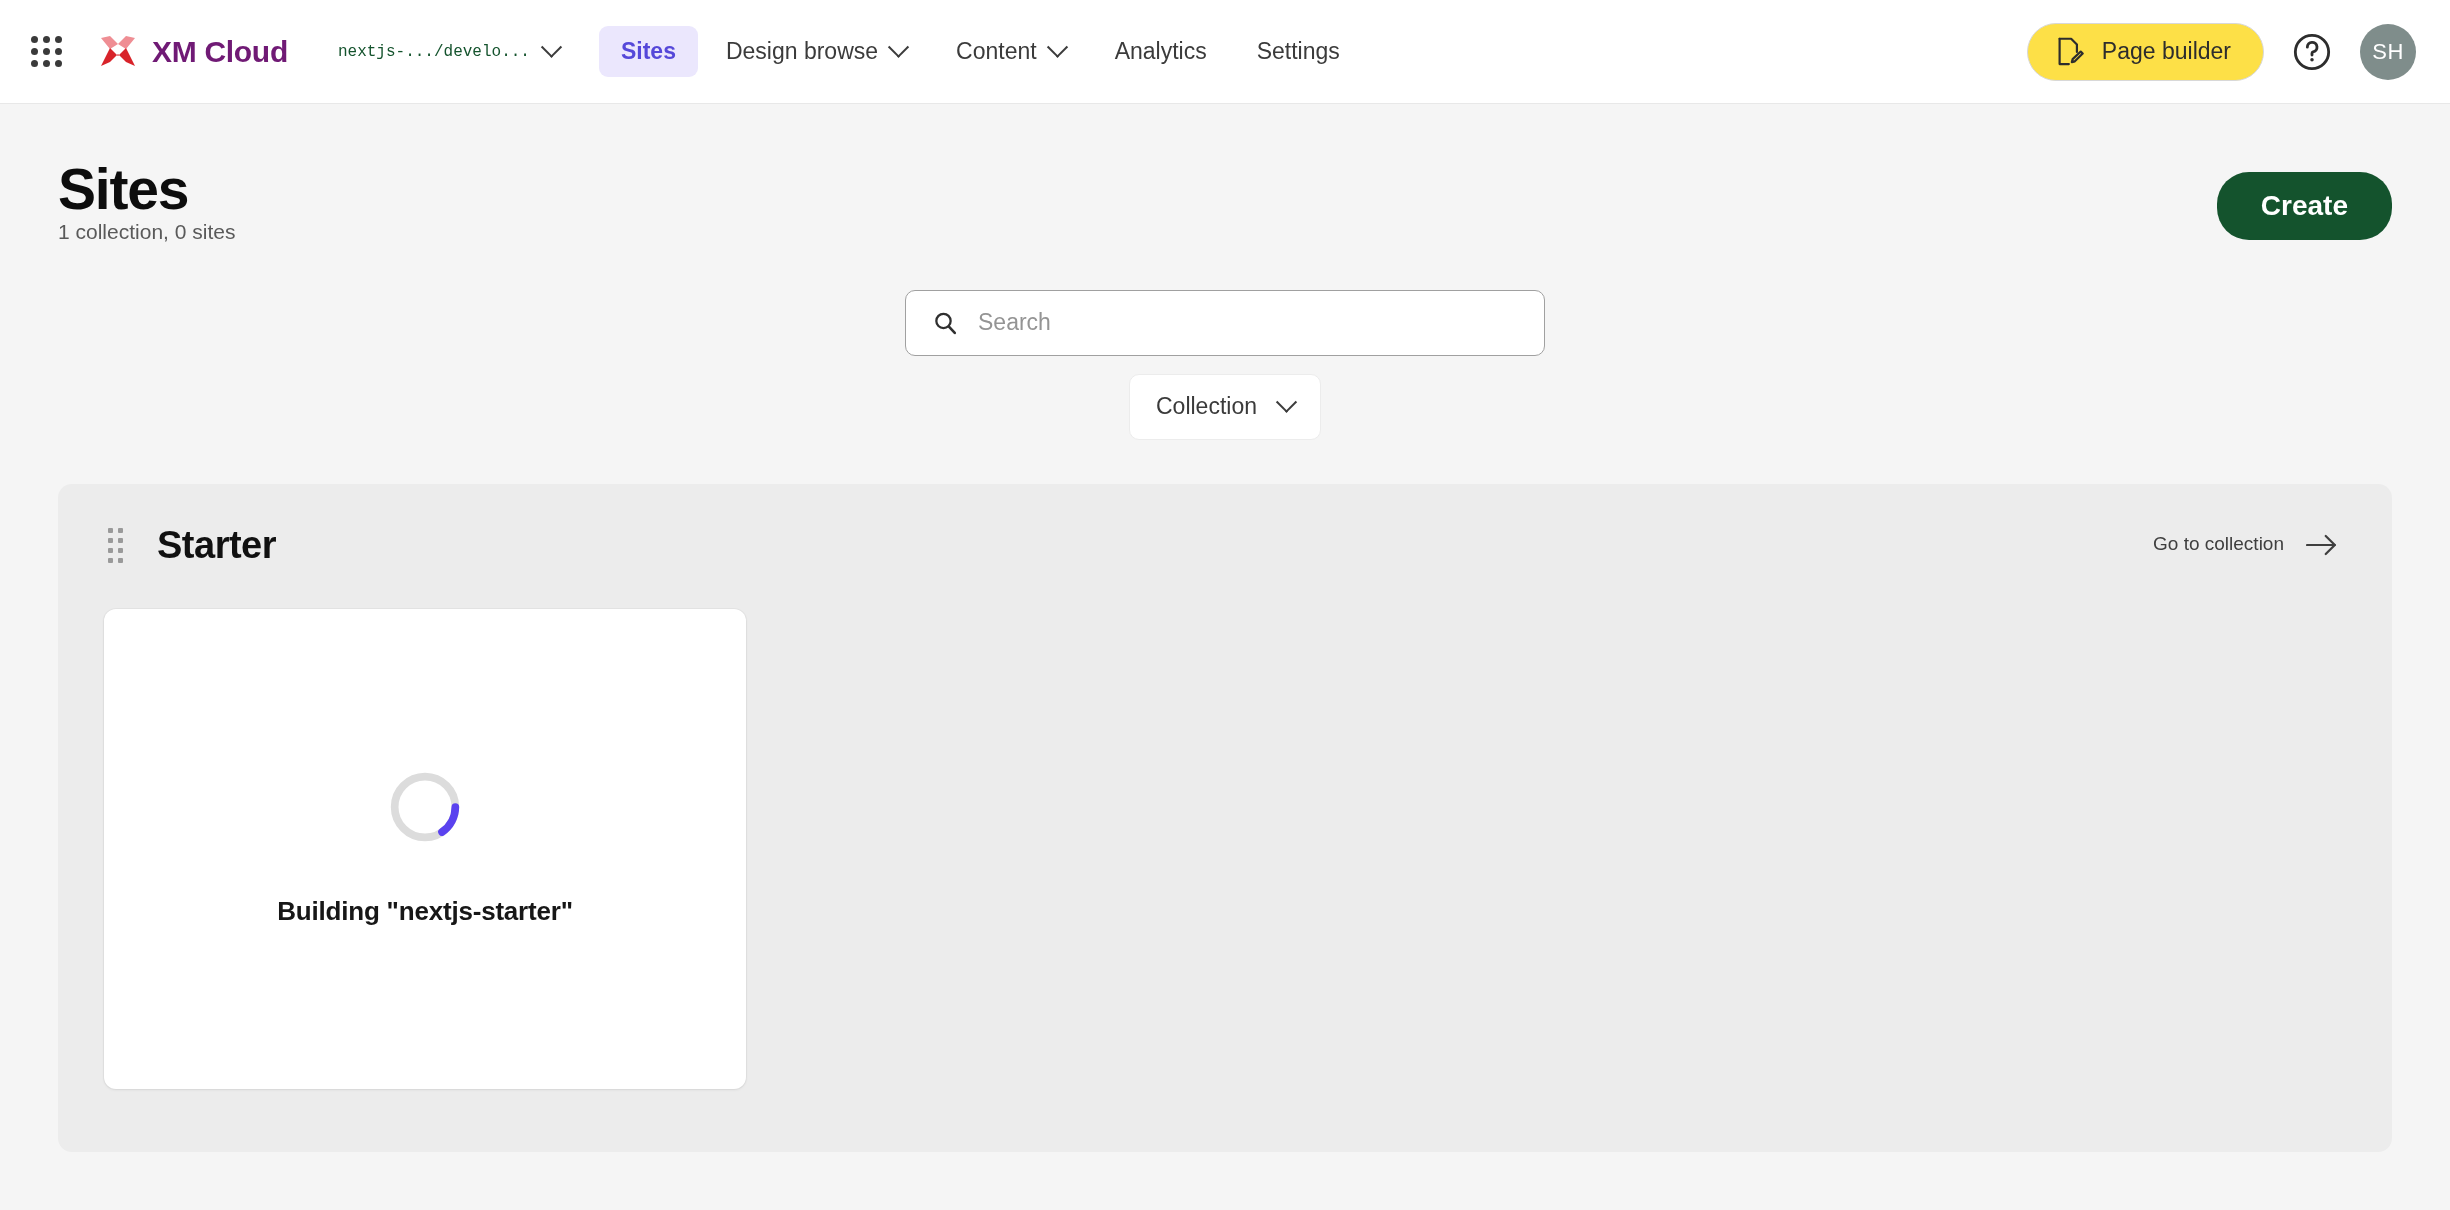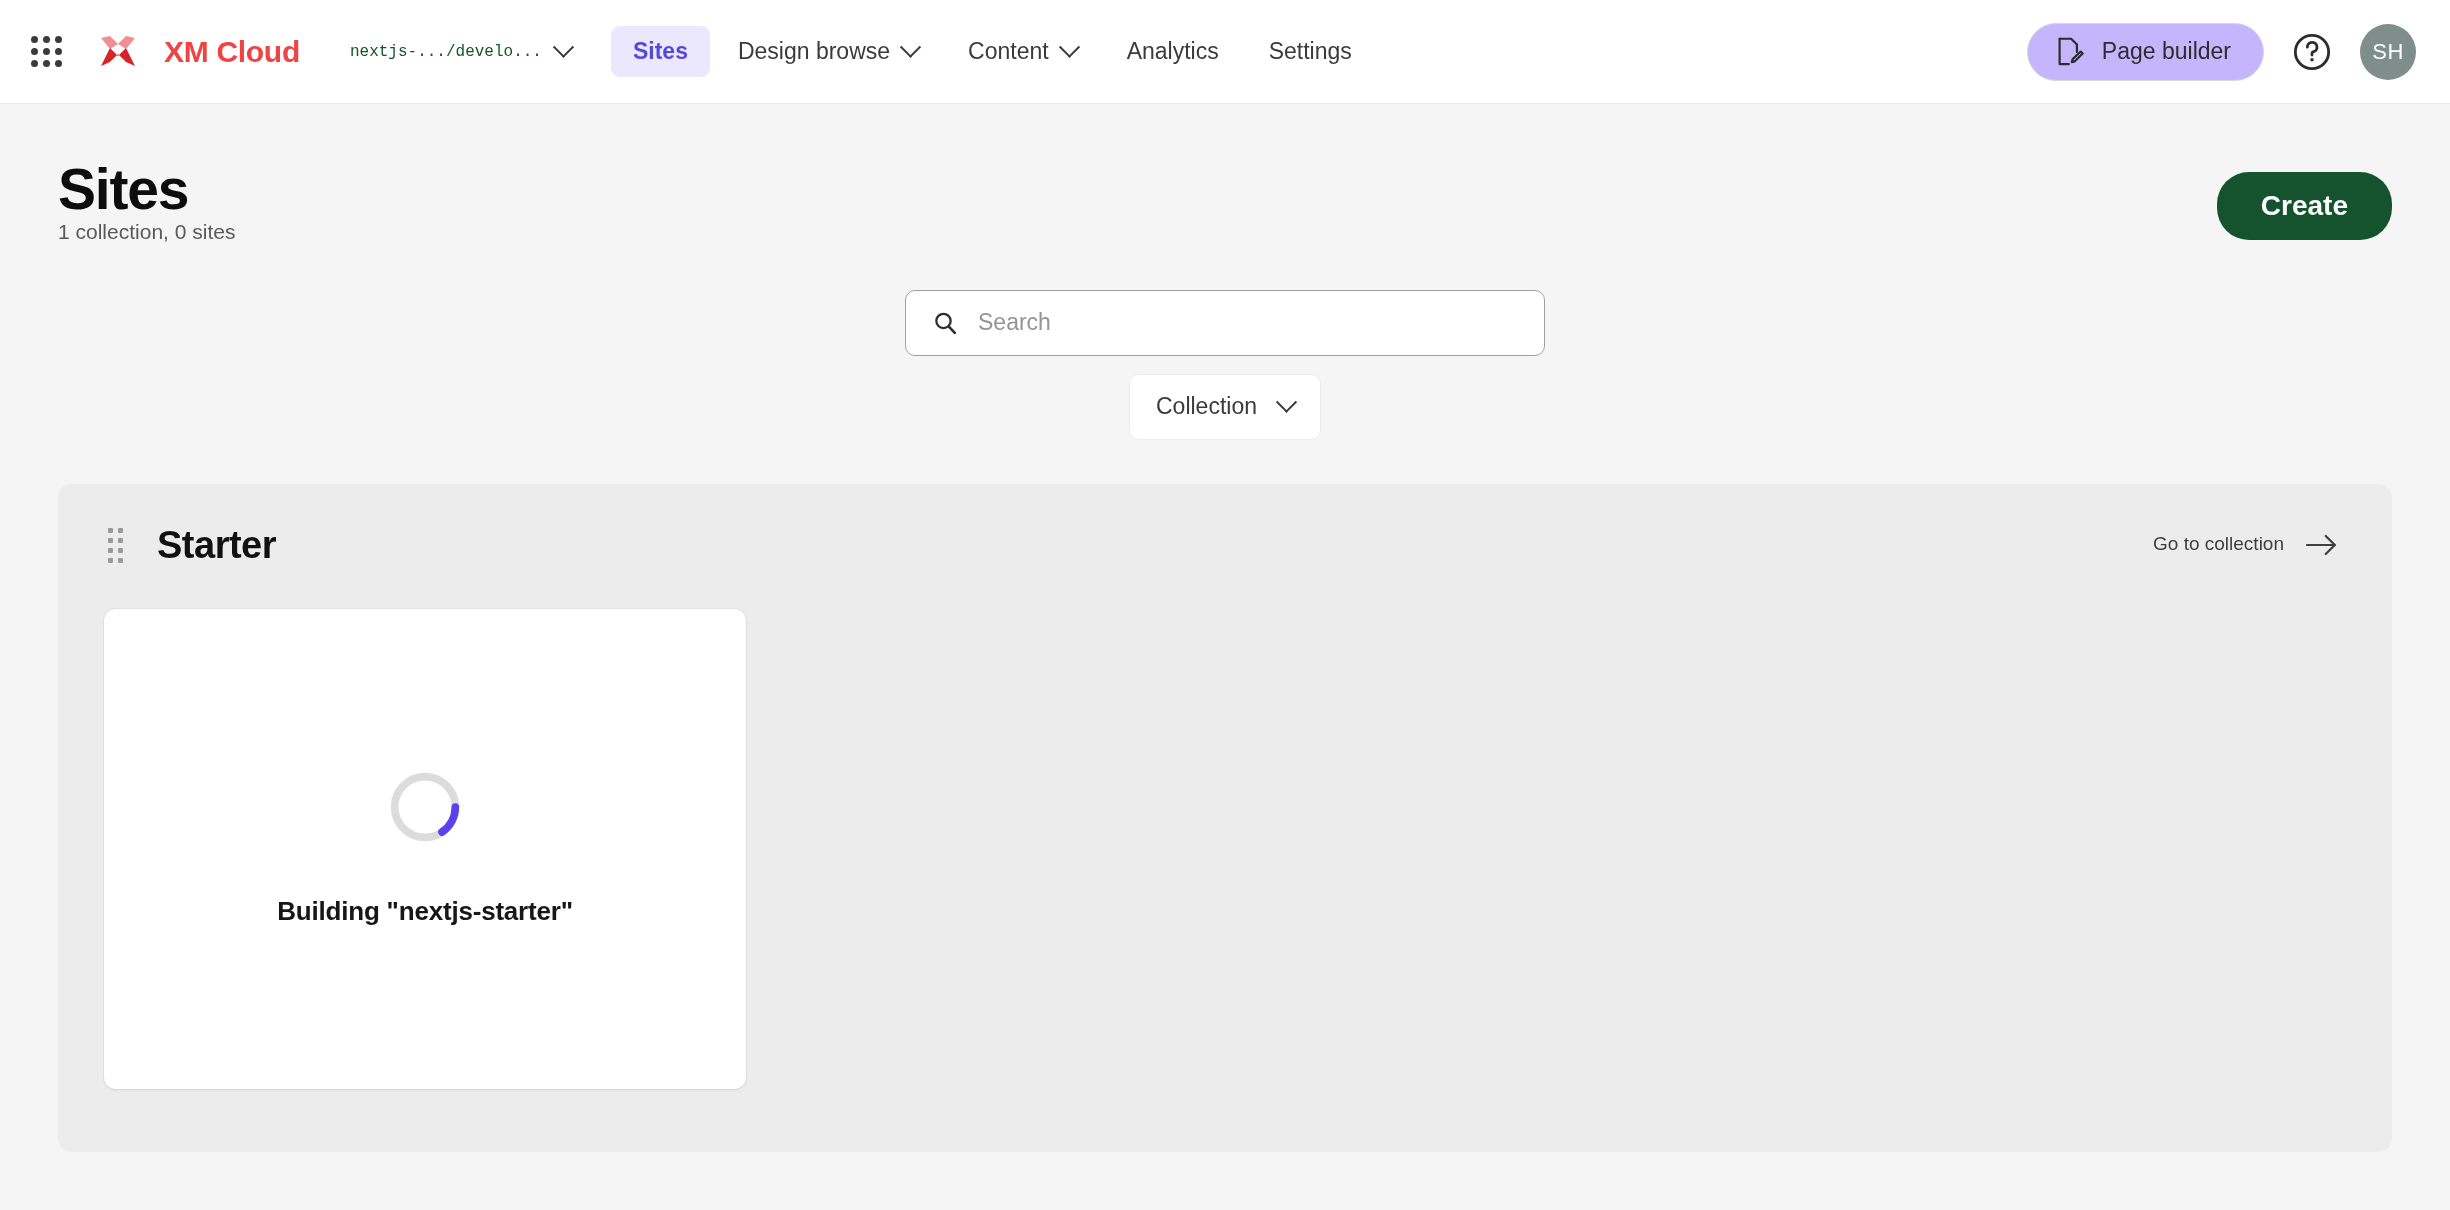--- a/index.html
+++ b/index.html
@@ -58,23 +58,22 @@
     gap: 14px;
     margin-left: 26px;
     flex: 0 0 auto;
     cursor: pointer;
   }
   .brand-mark { width: 40px; height: 40px; display:block; }
   .brand-text {
     font-size: 30px;
     font-weight: 700;
     letter-spacing: -0.3px;
-    color: #ef4444;
-    white-space: nowrap;
-    margin-left: 12px;
+    color: #701a75;
+    white-space: nowrap;
   }
 
   .tenant-select {
     display: flex;
     align-items: center;
     gap: 14px;
     margin-left: 38px;
     padding: 8px 12px;
     border-radius: 6px;
     cursor: pointer;
@@ -128,21 +127,21 @@
   }
 
   .pagebuilder-btn {
     display: flex;
     align-items: center;
     gap: 18px;
     height: 58px;
     padding: 0 32px 0 28px;
     border: 1.6px solid #d8d8d8;
     border-radius: 29px;
-    background: #c4b5fd;
+    background: #fde047;
     cursor: pointer;
     font-size: 23px;
     color: #2d2d2d;
     white-space: nowrap;
   }
 
   .help-btn {
     width: 44px; height: 44px;
     display: flex; align-items: center; justify-content: center;
     cursor: pointer;

